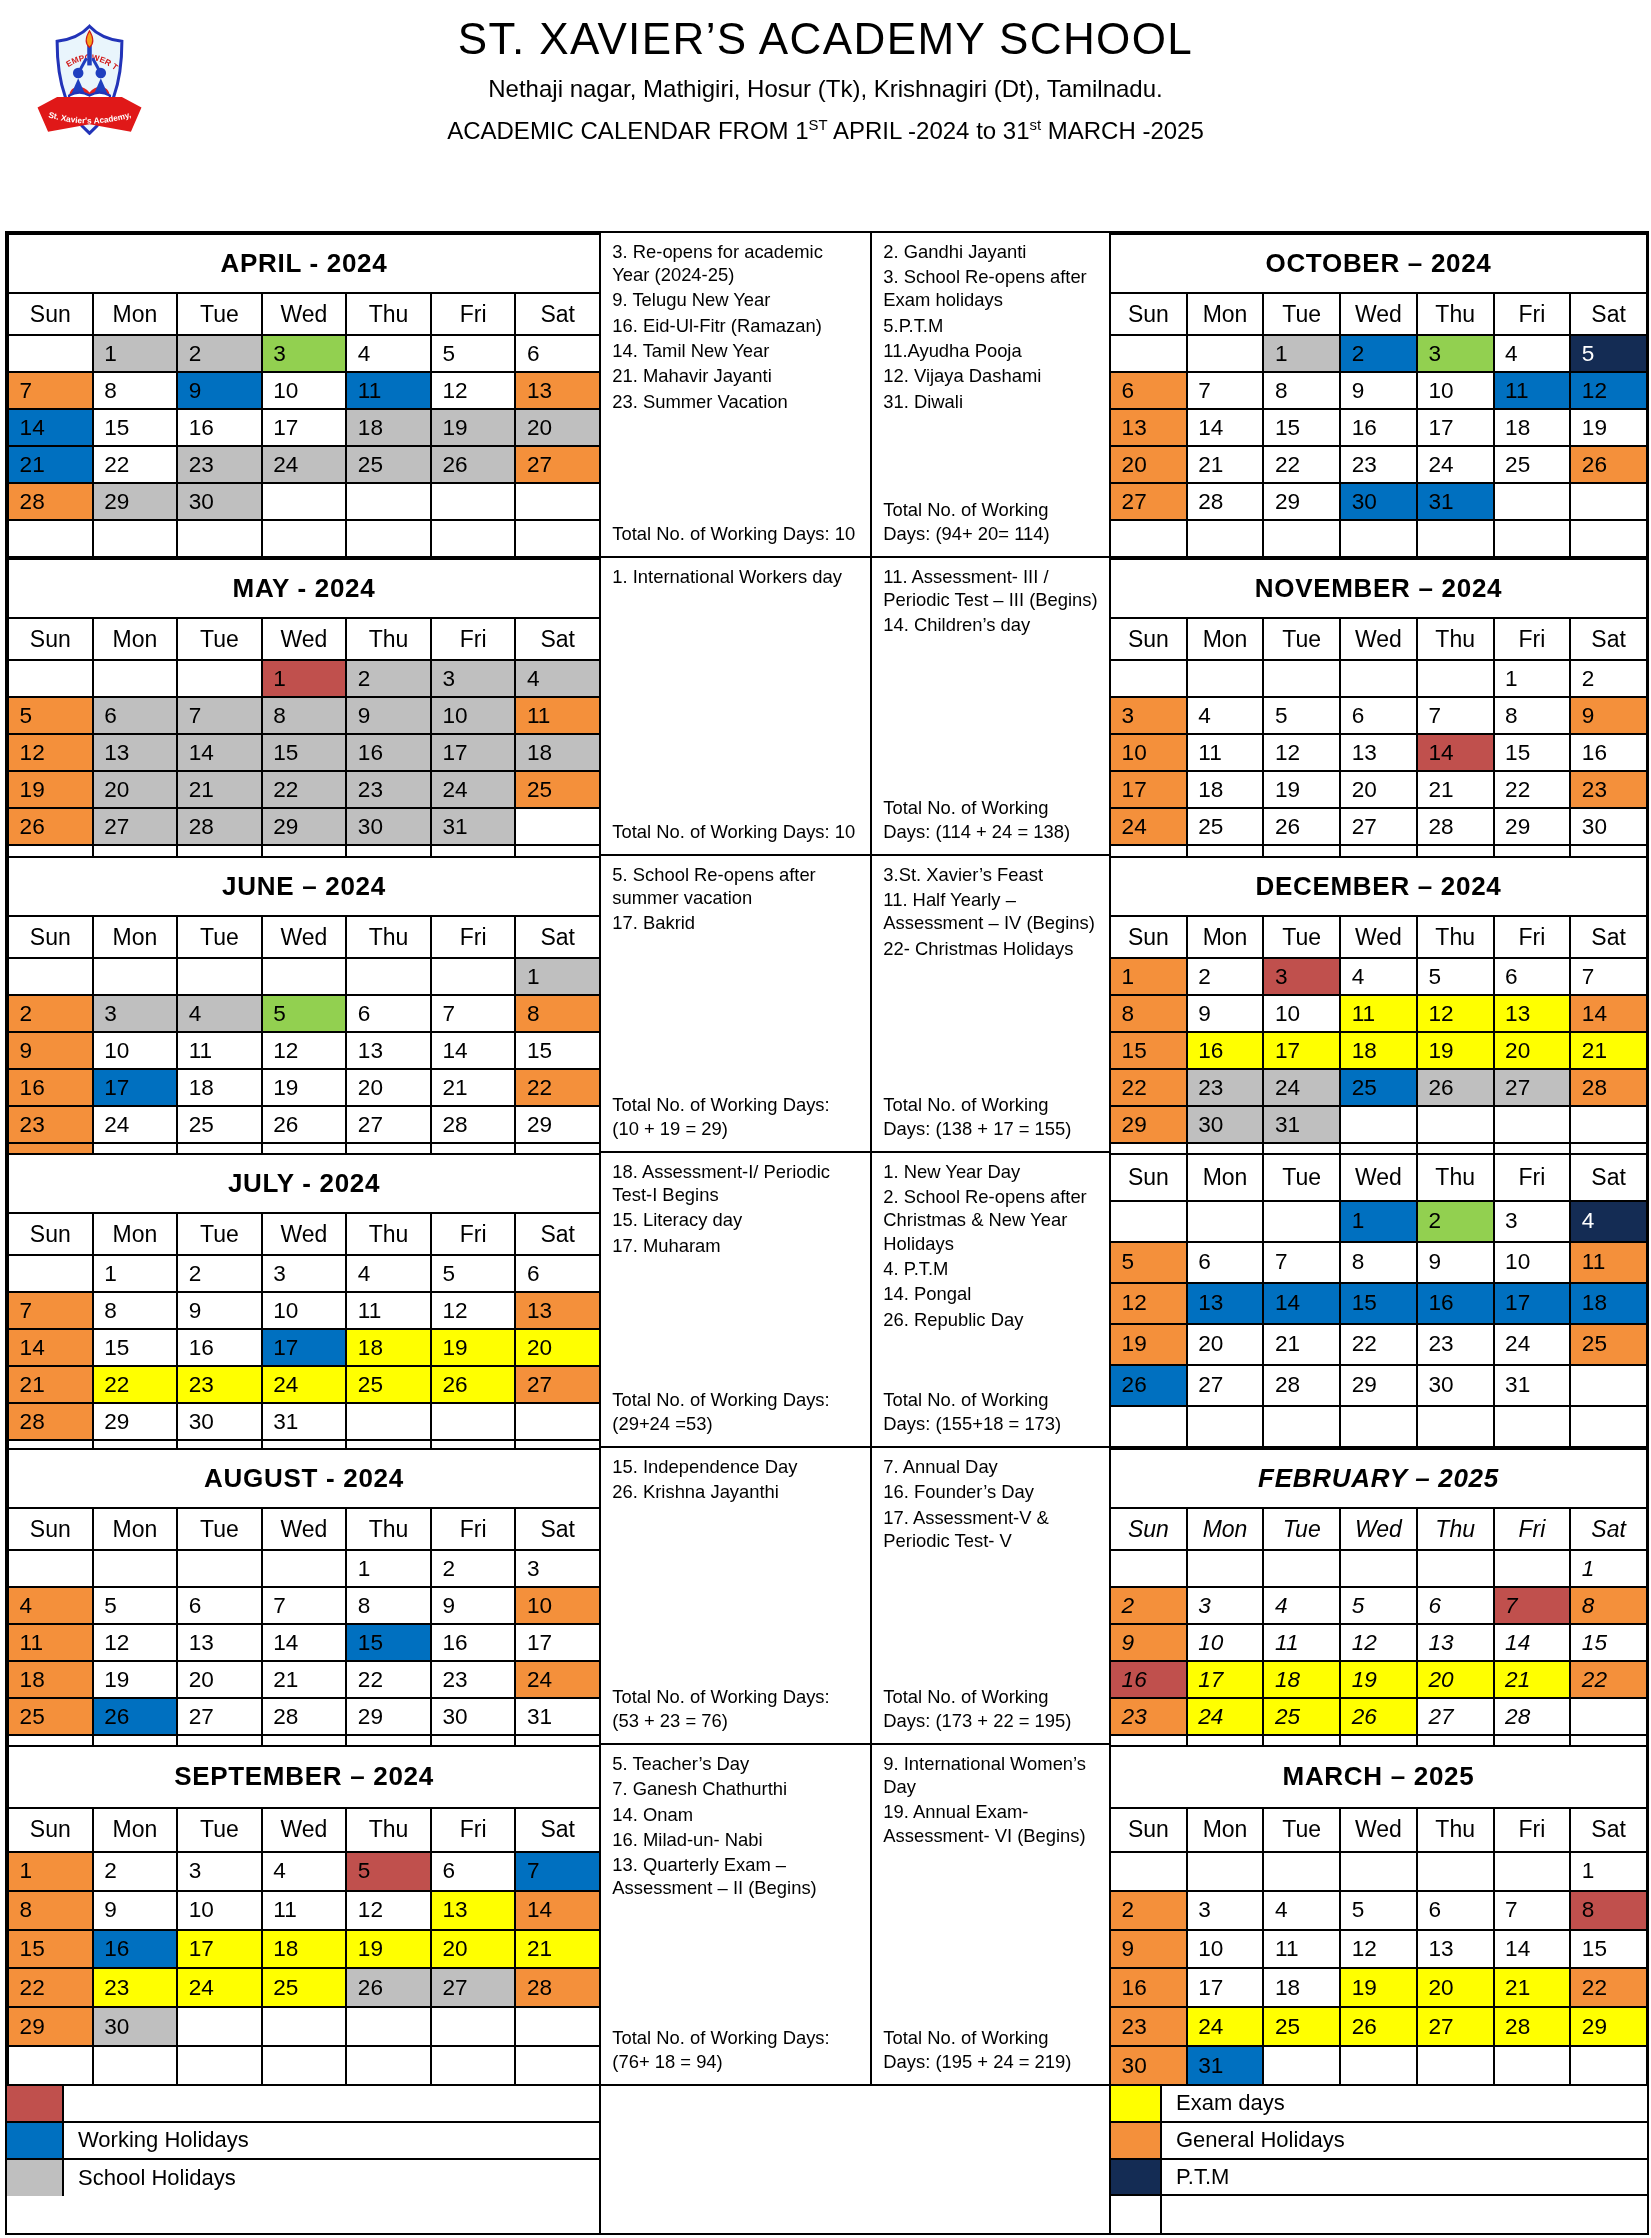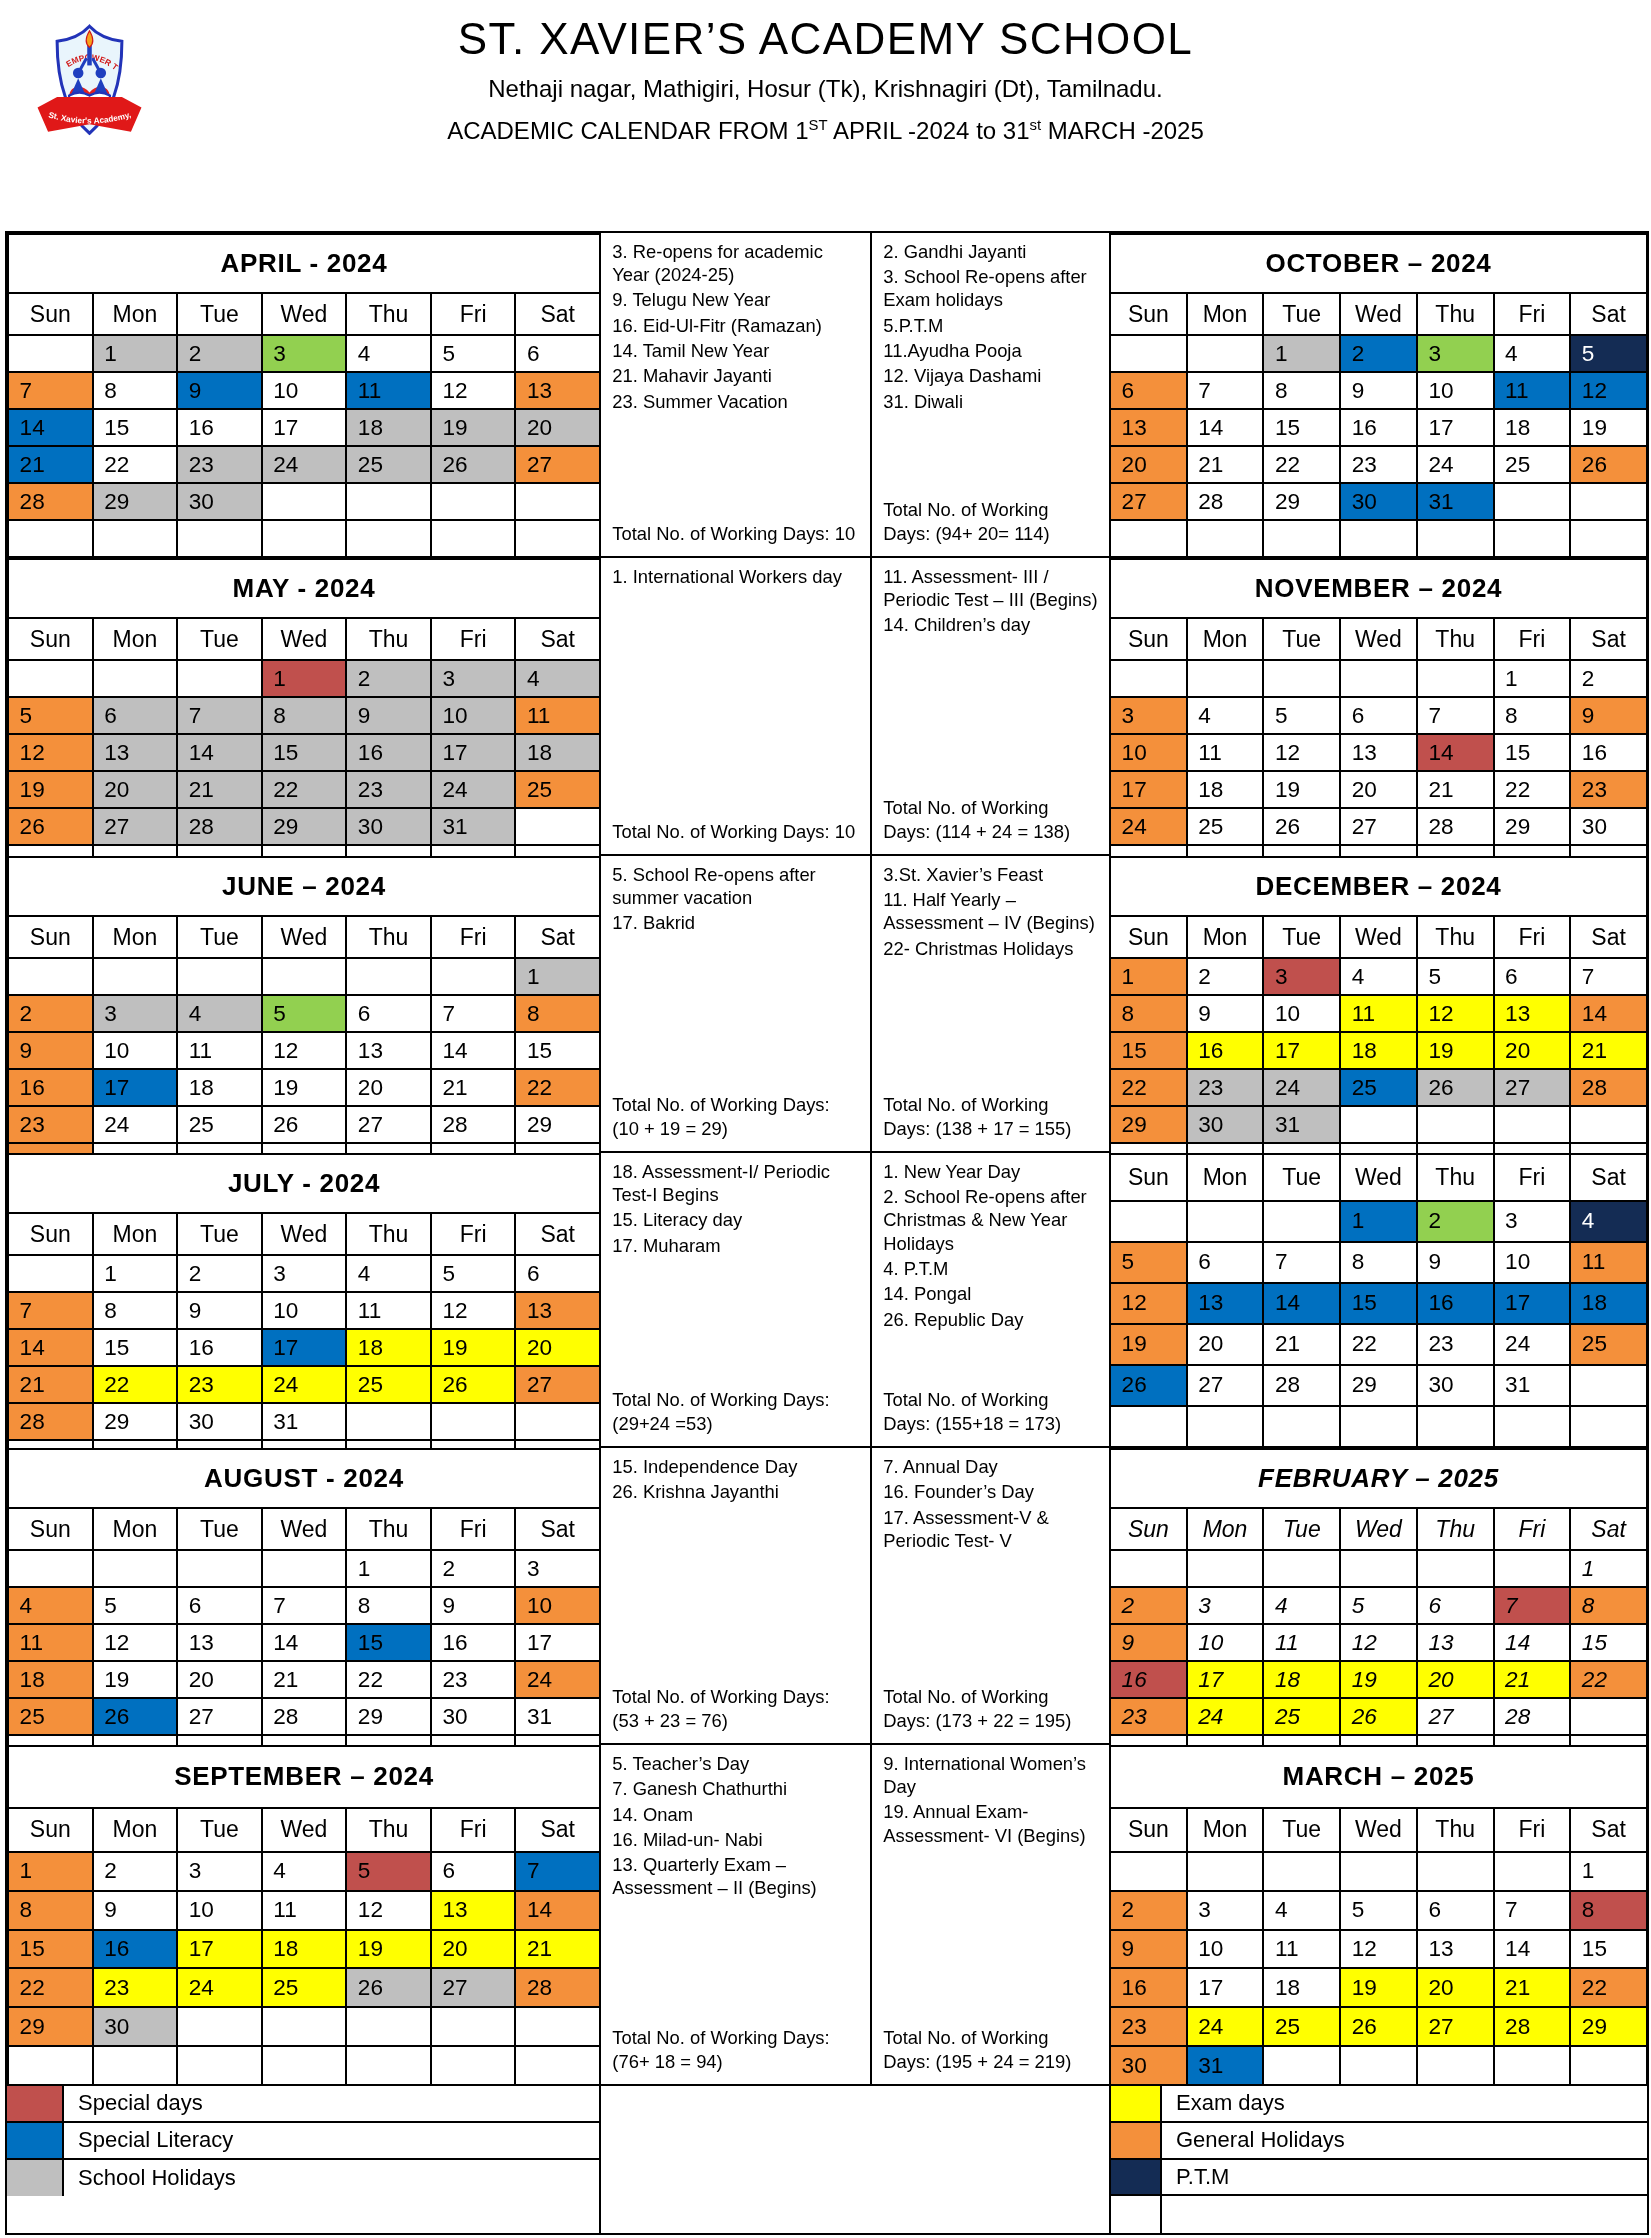--- a/index.html
+++ b/index.html
@@ -1022,25 +1022,24 @@
               <td style="background: rgb(255, 255, 255);"></td>
               <td style="background: rgb(255, 255, 255);"></td>
             </tr>
           </tbody>
         </table>
       </div>
       <div class="legend" style="grid-area: 7 / 1 / auto / 5;">
         <div class="lbox">
           <div class="lrow">
             <div class="lsw" style="background: rgb(192, 80, 77);"></div>
-            <div class="ltxt">Special days</div>
           </div>
           <div class="lrow">
             <div class="lsw" style="background: rgb(0, 112, 192);"></div>
-            <div class="ltxt">Special Literacy</div>
+            <div class="ltxt">Working Holidays</div>
           </div>
           <div class="lrow">
             <div class="lsw" style="background: rgb(191, 191, 191);"></div>
             <div class="ltxt">School Holidays</div>
           </div>
         </div>
         <div></div>
         <div class="rbox">
           <div class="lrow">
             <div class="lsw" style="background: rgb(255, 255, 0);"></div>

